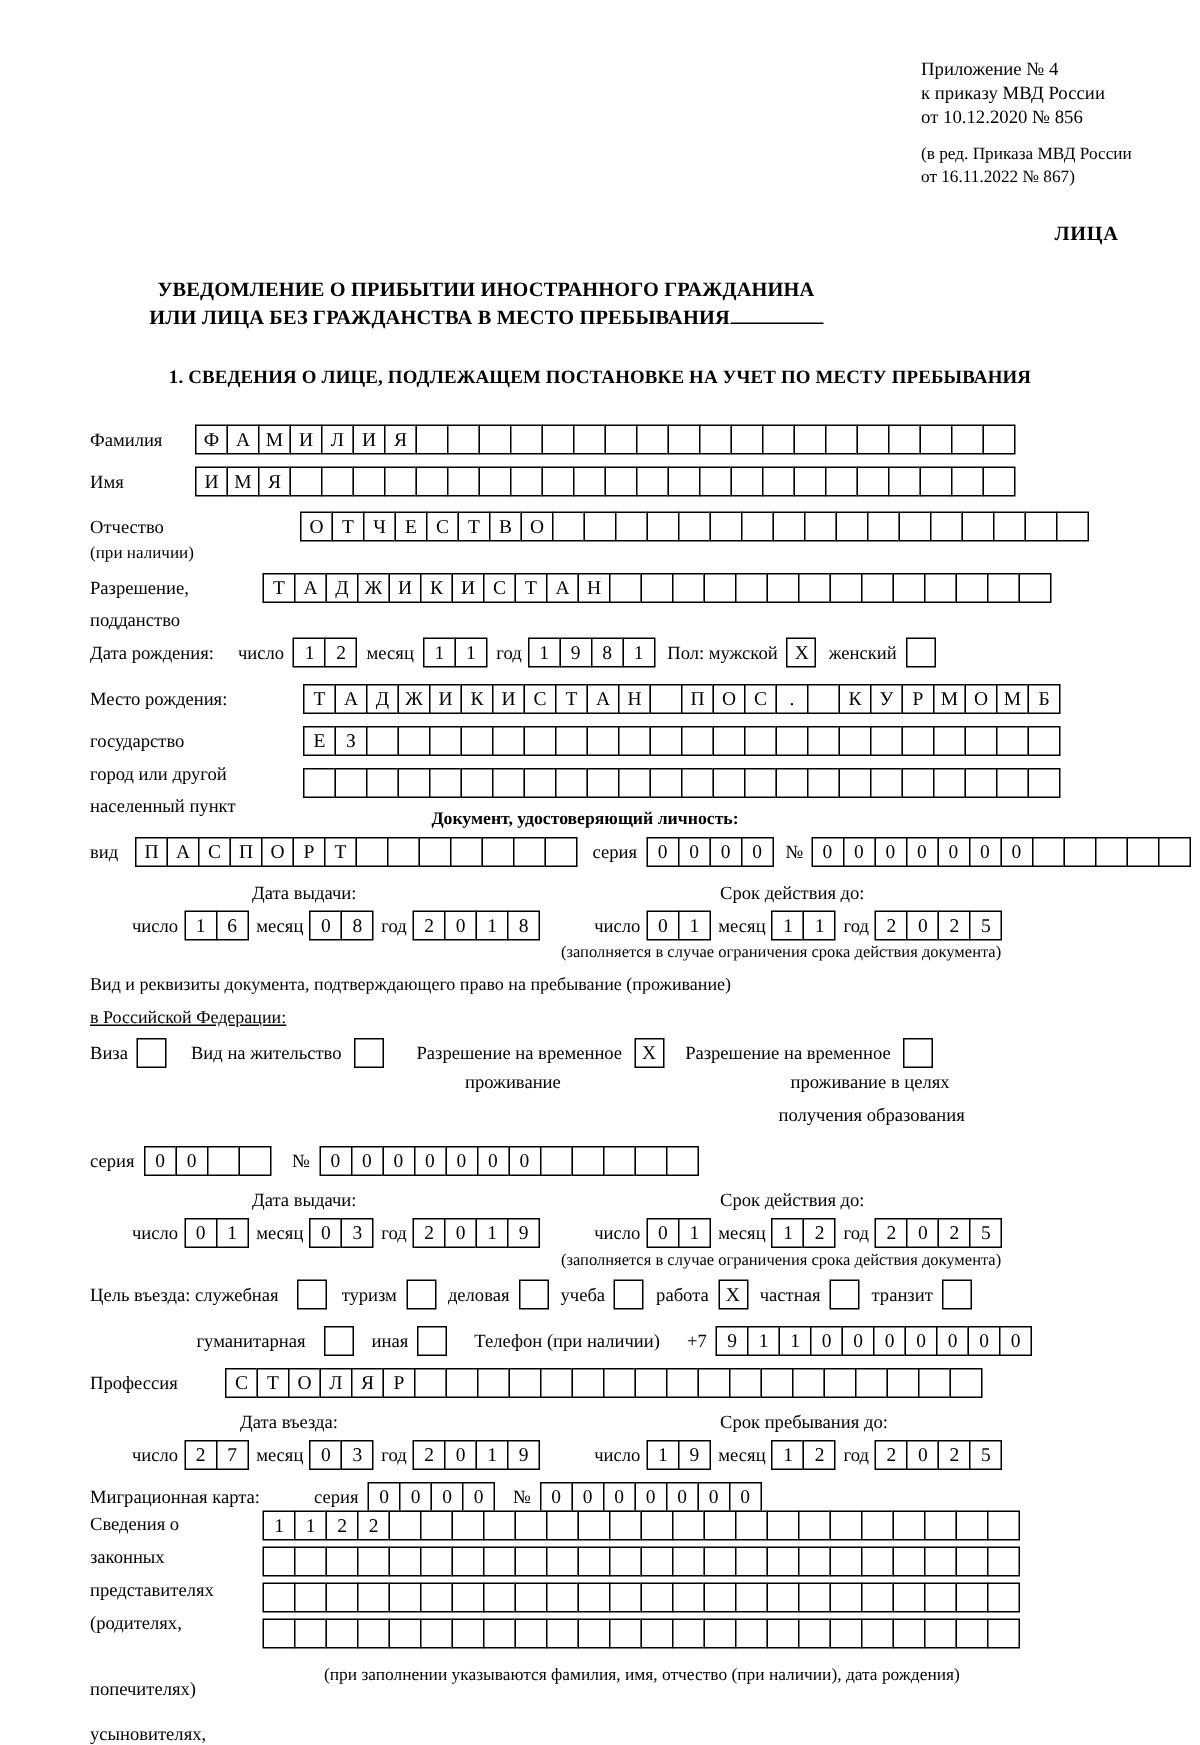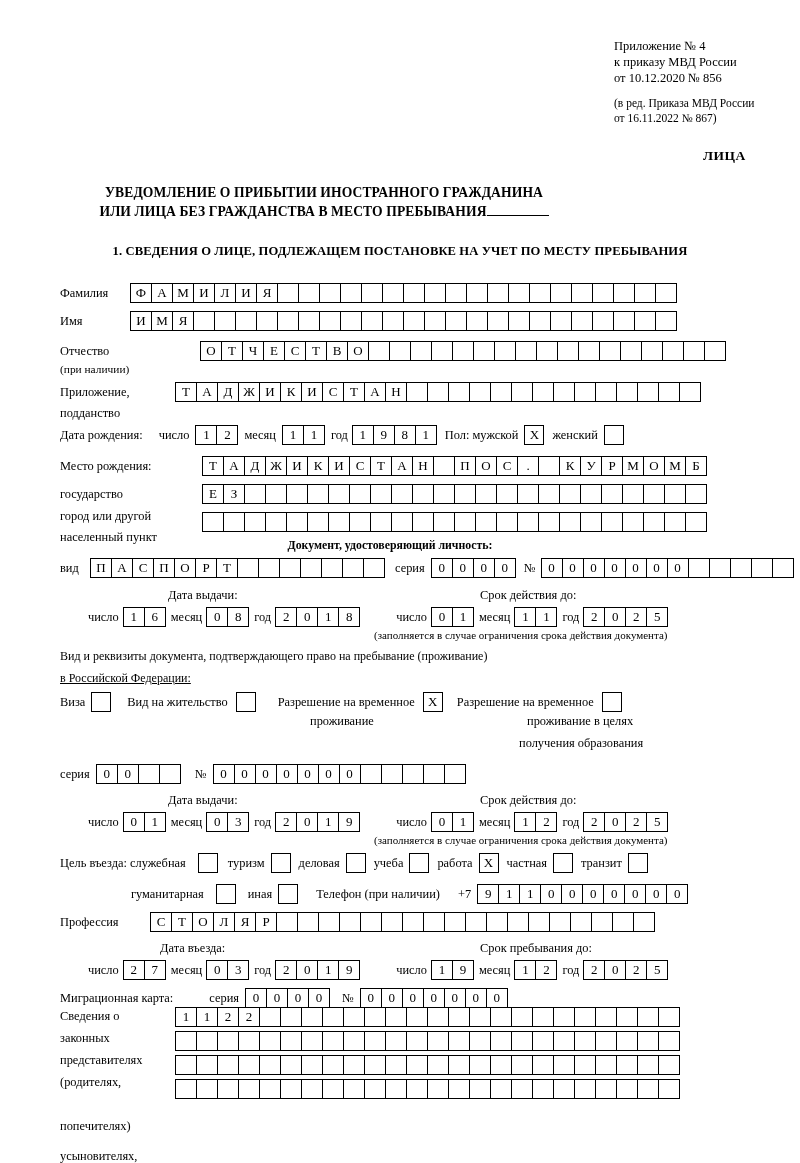--- a/index.html
+++ b/index.html
@@ -221,21 +221,21 @@
         <span class="cell"></span>
         <span class="cell"></span>
         <span class="cell"></span>
       </span>
   </div>
   <div class="row" style="top:363px; left:60px;">
     <span class="lbl sm">(при наличии)</span>
   </div>
 
   <div class="row" style="top:382px; left:60px;">
-    <span class="lbl" style="width:115px;">Приложение,</span>
+    <span class="lbl" style="width:115px;">Разрешение,</span>
     <span class="cells" id="citizenship-cells">
         <span class="cell">Т</span>
         <span class="cell">А</span>
         <span class="cell">Д</span>
         <span class="cell">Ж</span>
         <span class="cell">И</span>
         <span class="cell">К</span>
         <span class="cell">И</span>
         <span class="cell">С</span>
         <span class="cell">Т</span>
@@ -829,14 +829,17 @@
         <span class="cell"></span>
         <span class="cell"></span>
         <span class="cell"></span>
         <span class="cell"></span>
         <span class="cell"></span>
         <span class="cell"></span>
         <span class="cell"></span>
       </span>
   </div>
 
+  <div class="row" style="top:1110px; left:216px;">
+    <span class="lbl" style="font-size:11.6px;">(при заполнении указываются фамилия, имя, отчество (при наличии), дата рождения)</span>
+  </div>
 
 </div>
 
 </body></html>

